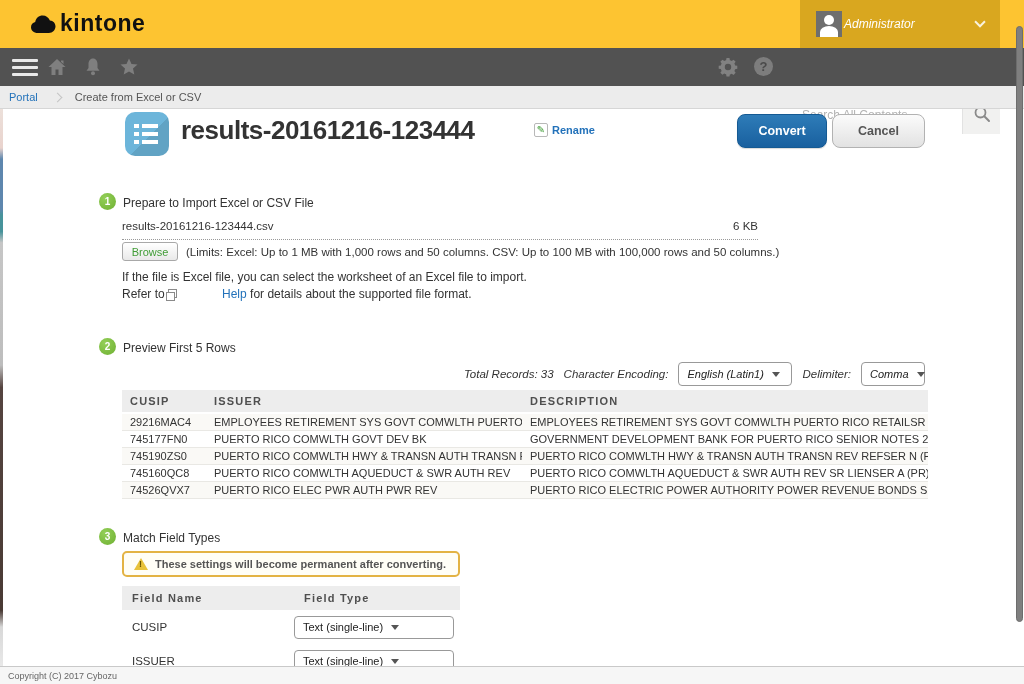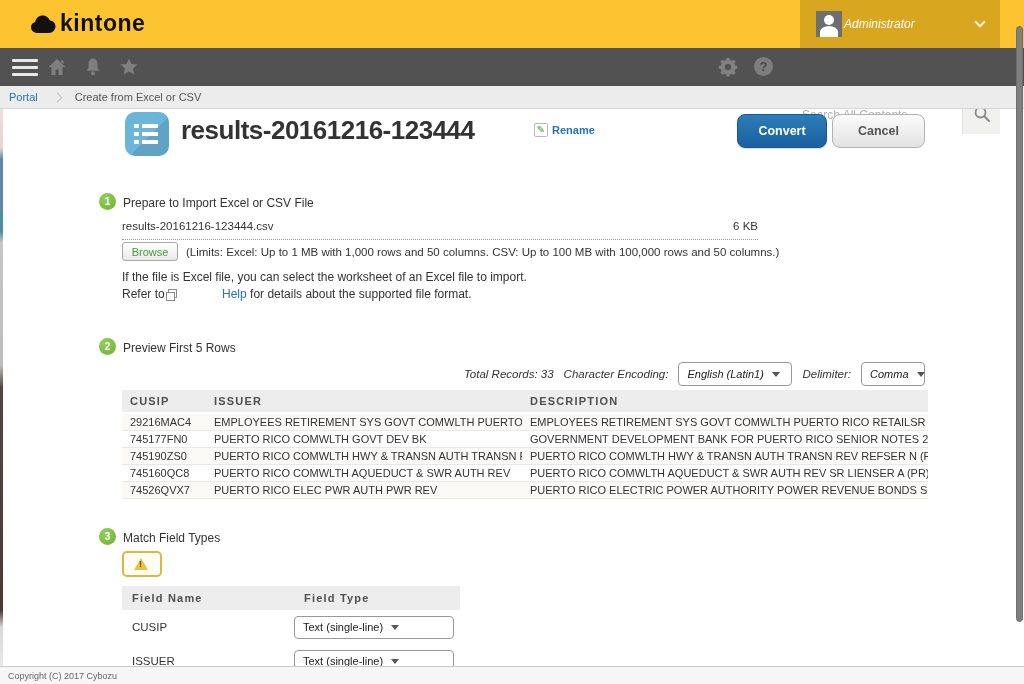--- a/index.html
+++ b/index.html
@@ -275,20 +275,21 @@
         </tr>
       </tbody>
   </table>
 </div>
 
 <div class="abs step-circle s3-circle">3</div>
 <div class="abs step-label s3-label">Match Field Types</div>
 
 <div class="abs warning-box">
   <span class="warn-tri"></span>
+  <span class="warning-text">These settings will become permanent after converting.</span>
 </div>
 
 <div class="abs field-table">
   <div class="field-header">
     <div class="fh-name">Field Name</div>
     <div class="fh-type">Field Type</div>
   </div>
   <div id="field-rows">
       <div class="field-row">
         <span class="fname">CUSIP</span>

